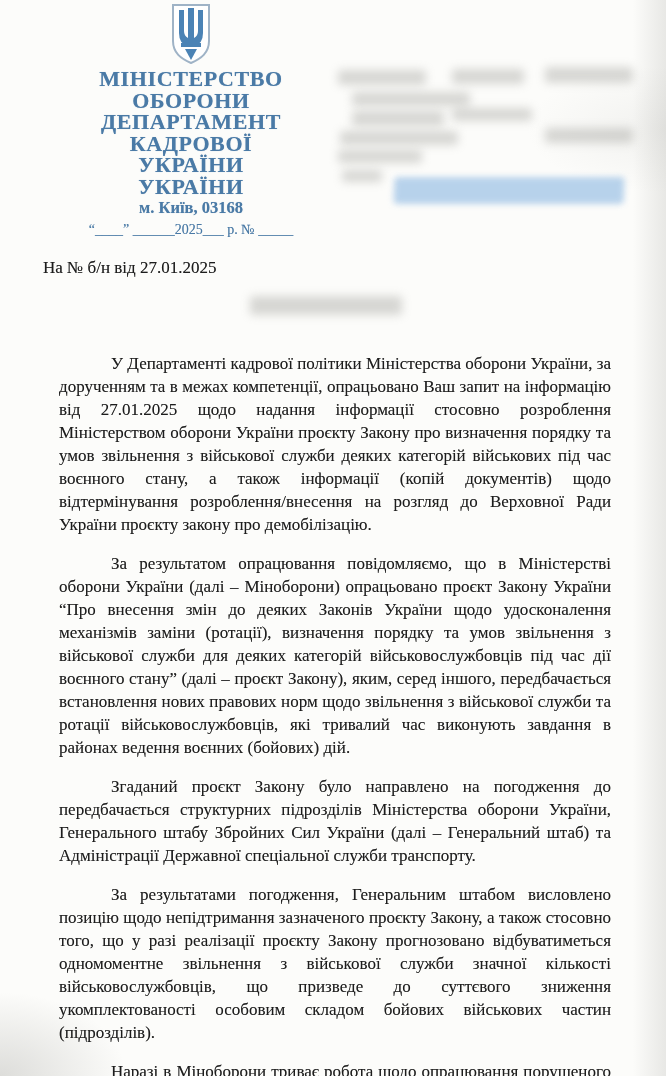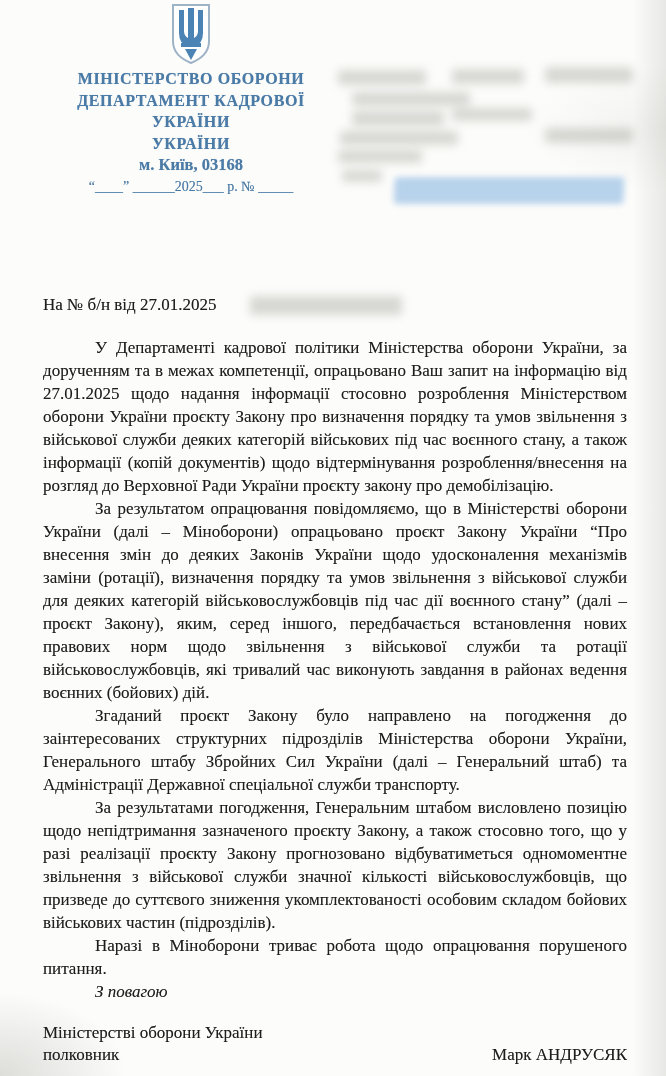--- a/index.html
+++ b/index.html
@@ -20,21 +20,21 @@
       radial-gradient(ellipse 200px 90px at 100% 12%, rgba(160,160,155,0.12), rgba(160,160,155,0) 70%);
   }
   
   .letterhead {
     position:absolute; left:40px; top:3px; width:302px;
     text-align:center;
     color:#4a7aa6;
   }
   .emblem-wrap { line-height:0; margin-bottom:3px; }
   .org-line {
-    font-weight:bold; font-size:16px; line-height:21.5px;
+    font-weight:bold; font-size:22px; line-height:21.5px;
     letter-spacing:0.6px;
     text-shadow:0 0 0.7px rgba(74,122,166,0.6);
   }
   .city-line {
     font-weight:bold; font-size:16.5px; line-height:21.5px;
     text-shadow:0 0 0.7px rgba(74,122,166,0.55);
   }
   .date-line {
     font-size:14px; line-height:21px;
     white-space:nowrap;
@@ -47,30 +47,29 @@
   }
   .redact-blue {
     position:absolute; background:#accbe9; opacity:0.85;
     filter:blur(3px); border-radius:4px; transform:skewX(-2deg);
   }
   
   .reference {
     position:absolute; left:43px; top:256px;
     font-size:17px; line-height:23px;
     text-shadow:0 0 0.5px rgba(0,0,0,0.4);
-    margin-top:37px;
   }
   
   .body-text {
     position:absolute; left:43px; top:336px; width:584px;
     font-size:17px; line-height:23px;
     text-align:justify;
     text-shadow:0 0 0.5px rgba(0,0,0,0.35);
   }
-  .body-text p { margin:0; text-indent:52px; }
+  .body-text p { margin:16px; text-indent:52px; }
   .valediction { margin-top:12px; text-indent:52px;font-style:italic; }
   .signature { margin-top:19px; line-height:22px; text-align:left; }
   .sig-row { display:flex; justify-content:space-between; align-items:baseline; }
 </style>
 </head>
 <body>
 
 <div class="page">
   <div class="scan-shade"></div>
 
@@ -109,21 +108,21 @@
     <div class="redact-blue" style="left:394px; top:177px; width:230px; height:27px;"></div>
   </div>
 
   <div class="reference">На № б/н від 27.01.2025</div>
 
   <div class="redact" style="left:250px; top:296px; width:152px; height:19px;"></div>
 
   <div class="body-text">
     <p>У Департаменті кадрової політики Міністерства оборони України, за дорученням та в межах компетенції, опрацьовано Ваш запит на інформацію від 27.01.2025 щодо надання інформації стосовно розроблення Міністерством оборони України проєкту Закону про визначення порядку та умов звільнення з військової служби деяких категорій військових під час воєнного стану, а також інформації (копій документів) щодо відтермінування розроблення/внесення на розгляд до Верховної Ради України проєкту закону про демобілізацію.</p>
     <p>За результатом опрацювання повідомляємо, що в Міністерстві оборони України (далі – Міноборони) опрацьовано проєкт Закону України “Про внесення змін до деяких Законів України щодо удосконалення механізмів заміни (ротації), визначення порядку та умов звільнення з військової служби для деяких категорій військовослужбовців під час дії воєнного стану” (далі – проєкт Закону), яким, серед іншого, передбачається встановлення нових правових норм щодо звільнення з військової служби та ротації військовослужбовців, які тривалий час виконують завдання в районах ведення воєнних (бойових) дій.</p>
-    <p>Згаданий проєкт Закону було направлено на погодження до заінтересованих структурних підрозділів Міністерства оборони України, Генерального штабу Збройних Сил України (далі – Генеральний штаб) та Адміністрації Державної спеціальної служби транспорту.</p>
+    <p>Згаданий проєкт Закону було направлено на погодження до передбачається структурних підрозділів Міністерства оборони України, Генерального штабу Збройних Сил України (далі – Генеральний штаб) та Адміністрації Державної спеціальної служби транспорту.</p>
     <p>За результатами погодження, Генеральним штабом висловлено позицію щодо непідтримання зазначеного проєкту Закону, а також стосовно того, що у разі реалізації проєкту Закону прогнозовано відбуватиметься одномоментне звільнення з військової служби значної кількості військовослужбовців, що призведе до суттєвого зниження укомплектованості особовим складом бойових військових частин (підрозділів).</p>
     <p>Наразі в Міноборони триває робота щодо опрацювання порушеного питання.</p>
 
     <p class="valediction">З повагою</p>
 
     <div class="signature">
       <div>Міністерстві оборони України</div>
       <div class="sig-row">
         <span>полковник</span>
         <span>Марк АНДРУСЯК</span>

